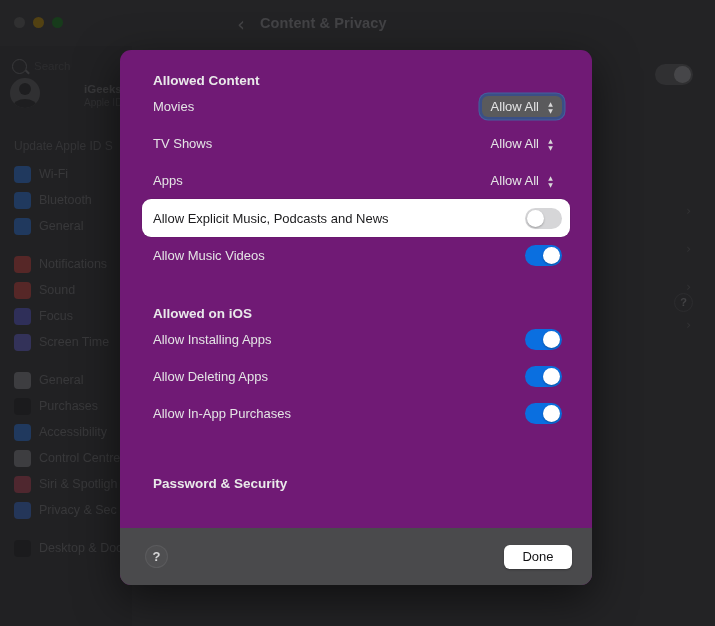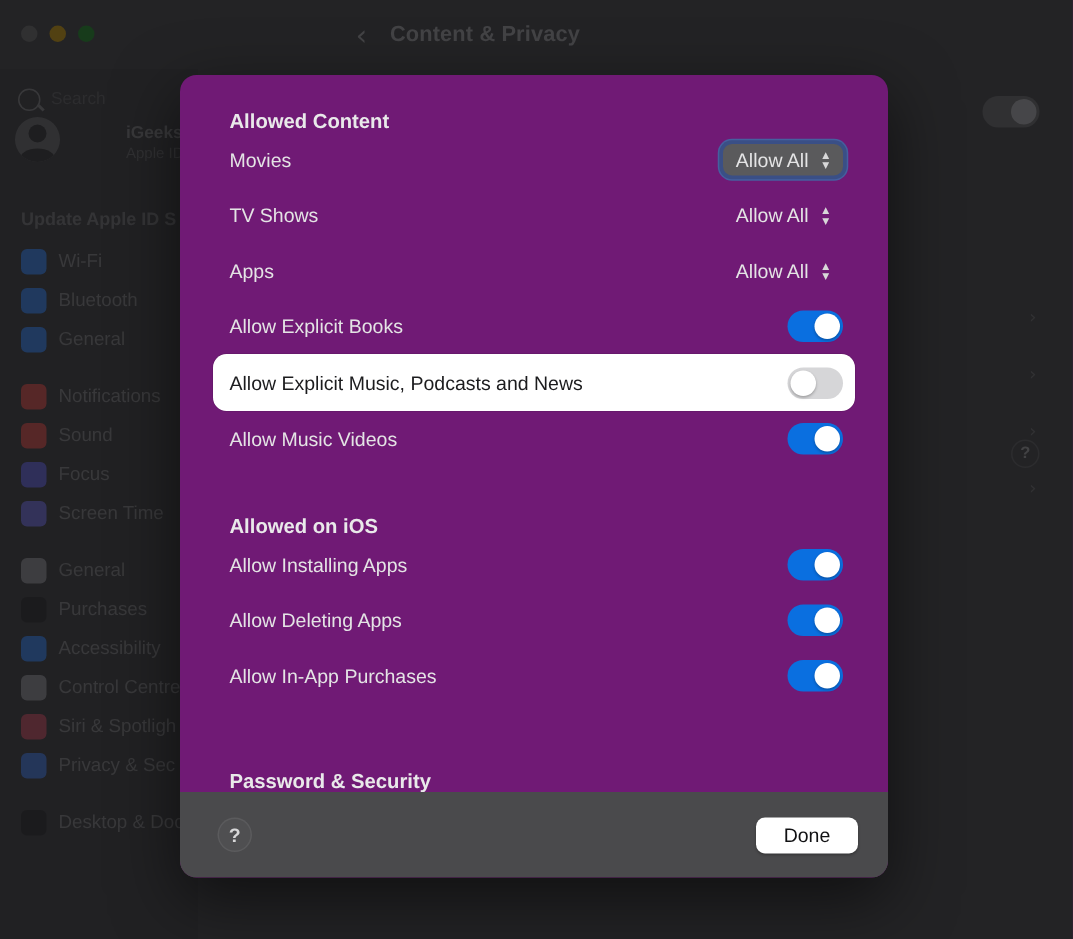--- a/index.html
+++ b/index.html
@@ -164,21 +164,21 @@
     white-space: nowrap;
     margin-top: 2px;
   }
   .acct-sub .chev { font-size: 9px; margin-left: 2px; }
 
   .update-row {
     position: absolute;
     top: 93px;
     left: 14px;
     font-size: 12px;
-    font-weight: bold;
+    font-weight: normal;
     color: #525254;
     white-space: nowrap;
   }
 
   .nav-list {
     position: absolute;
     top: 115px;
     left: 8px;
     right: 0;
   }
@@ -547,28 +547,20 @@
           <div class="row-right">
             <div class="popup">
               <span>Allow All</span>
               <span class="chev-ud" style="font-size: 6px; line-height: 7px;">
                 <b>▲</b>
                 <b>▼</b>
               </span>
             </div>
           </div>
         </div>
-        <div class="row">
-          <div class="row-label">Allow Explicit Books</div>
-          <div class="row-right">
-            <div class="switch on">
-              <div class="knob"></div>
-            </div>
-          </div>
-        </div>
         <div class="row highlight">
           <div class="row-label">Allow Explicit Music, Podcasts and News</div>
           <div class="row-right">
             <div class="switch off">
               <div class="knob"></div>
             </div>
           </div>
         </div>
         <div class="row">
           <div class="row-label">Allow Music Videos</div>

